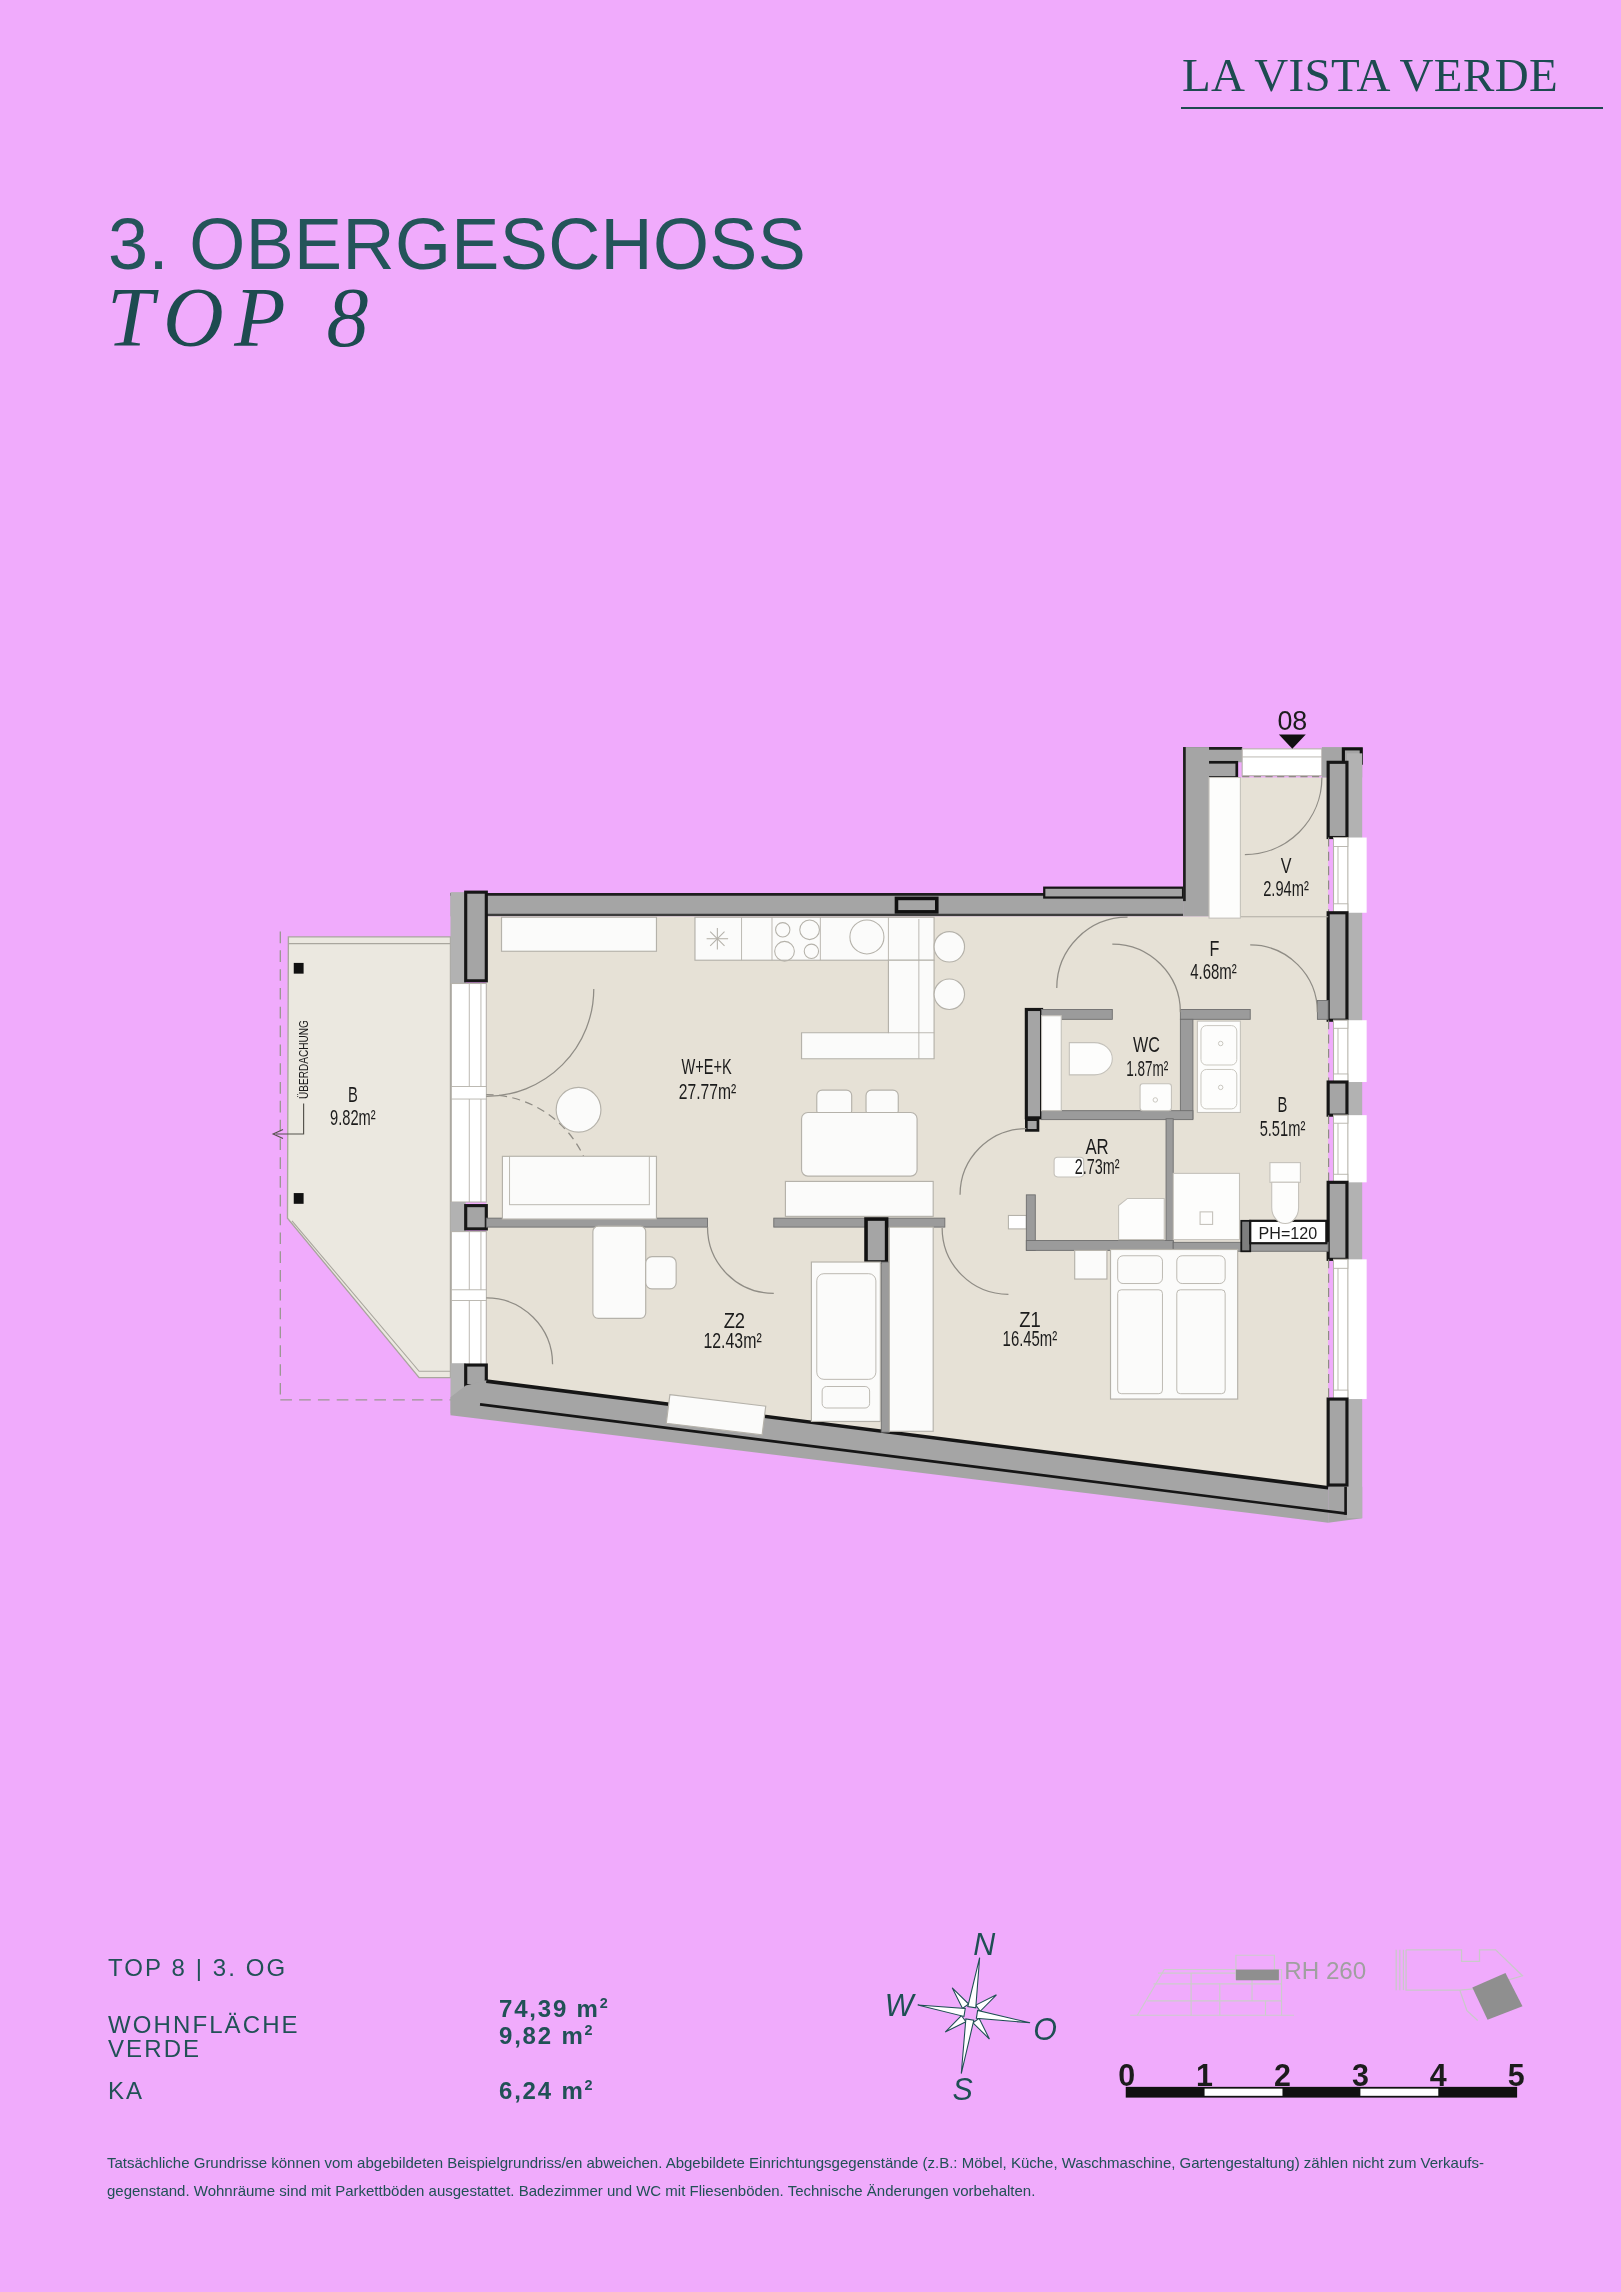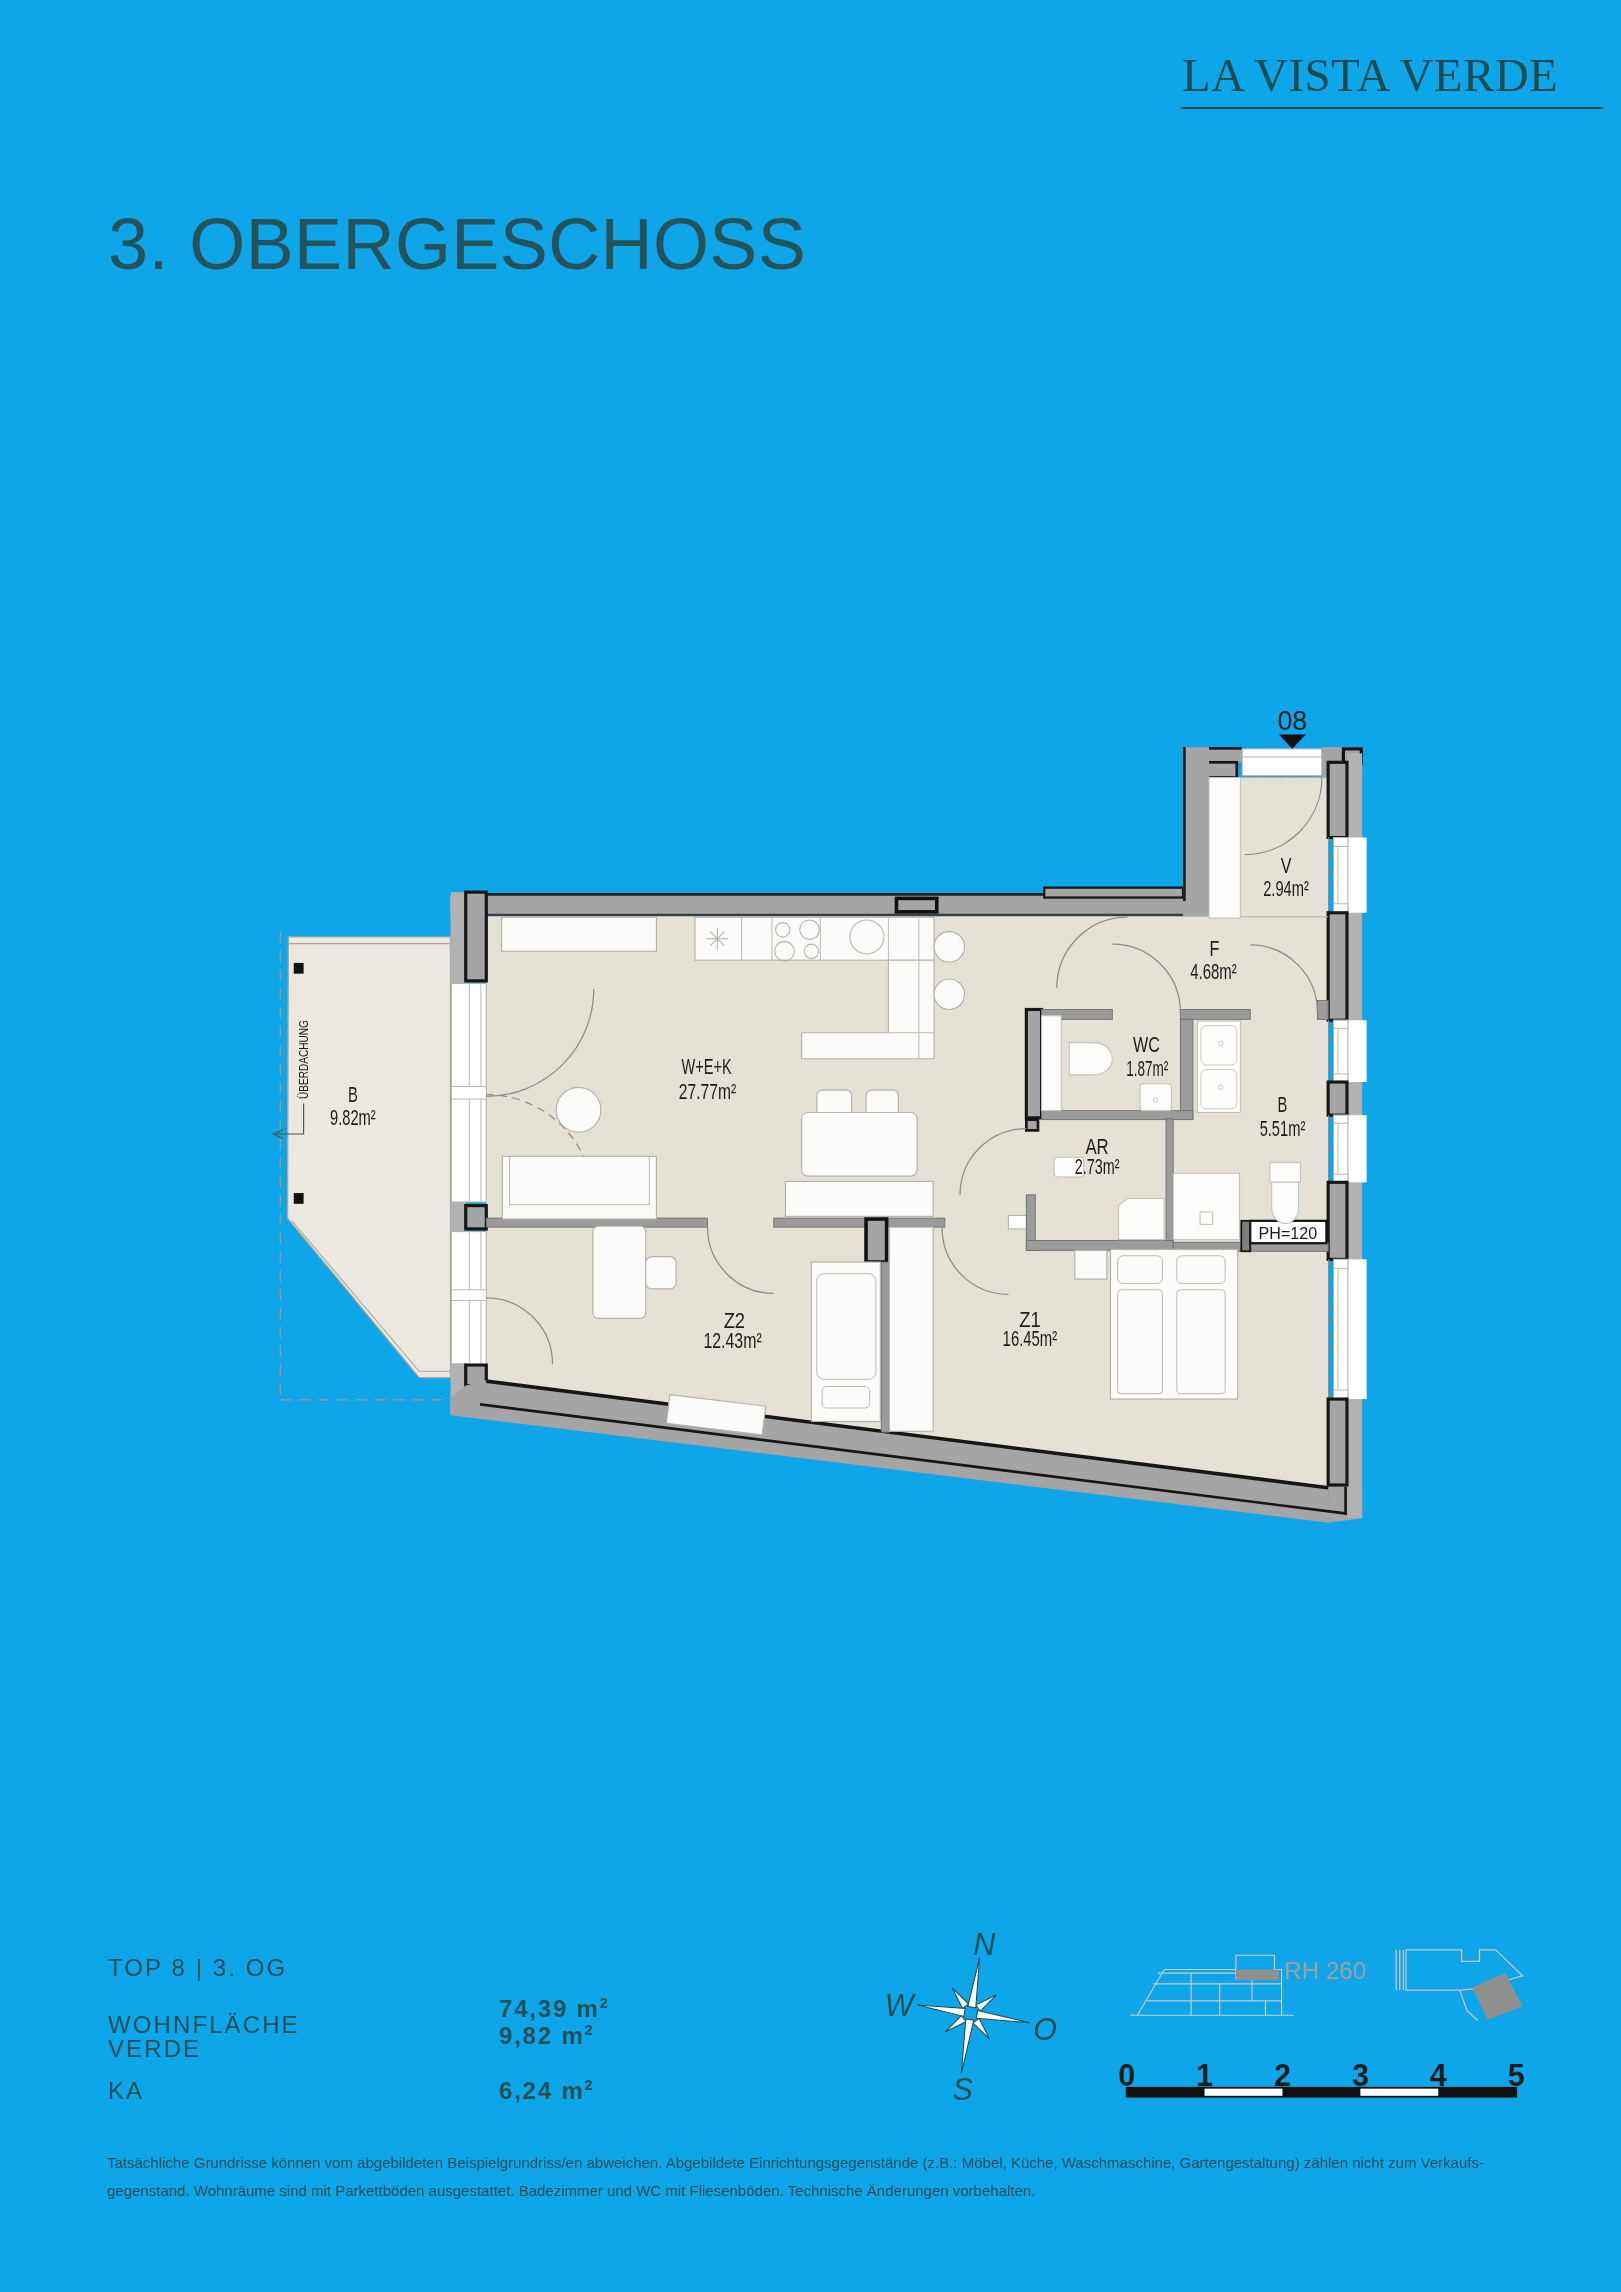--- a/index.html
+++ b/index.html
@@ -1,16 +1,16 @@
 <!DOCTYPE html>
 <html style="font-size:14.3px"><head>
 <meta charset="utf-8">
 <style>
   html,body{margin:0;padding:0;background:#ffffff;}
-  #page{position:relative;width:1621px;height:2293px;background:#0ea5e9;overflow:hidden;
+  #page{position:relative;width:1621px;height:2293px;background:#f0abfc;overflow:hidden;
         font-family:"Liberation Sans",sans-serif;}
   #brand{position:absolute;left:1182px;top:48px;width:423px;
          font-family:"Liberation Serif",serif;font-size:47px;color:#1d4b50;
          letter-spacing:0.4px;white-space:nowrap;}
   #brandline{position:absolute;left:1181px;top:107px;width:422px;height:2.2px;background:#1d4b50;}
   #floor{position:absolute;left:108px;top:203px;font-size:72px;color:#24545a;
          letter-spacing:0.4px;white-space:nowrap;}
   #topnum{position:absolute;left:107px;top:269px;font-family:"Liberation Serif",serif;
           font-style:italic;font-size:84px;color:#1d4b50;letter-spacing:10.7px;}
   #tbl{position:absolute;left:108px;top:1954px;font-size:24px;color:#215156;letter-spacing:2.1px;}
@@ -23,20 +23,21 @@
 </head>
 <body>
 <div id="page">
 
   <div id="brand">LA VISTA VERDE</div>
 
   <div id="brandline"></div>
 
   <div id="floor">3. OBERGESCHOSS</div>
 
+  <div id="topnum">TOP 8</div>
 
   <svg id="plan" width="1621" height="2293" viewBox="0 0 1810 2560" style="position:absolute;left:0;top:0" fill="none" stroke="none">
 
     <g>
       <polygon points="322,1046 503,1046 503,1538 468,1538 321,1360" fill="#ebe8e0"></polygon>
       <polygon points="322,1046 503,1046 503,1538 468,1538 321,1360" stroke="#a9a69e" stroke-width="1.5"></polygon>
       <line x1="322" y1="1053.5" x2="503" y2="1053.5" stroke="#a9a69e" stroke-width="1.2"></line>
       <polyline points="326,1363 468,1531 503,1531" stroke="#a9a69e" stroke-width="1.2" fill="none"></polyline>
     </g>
 

